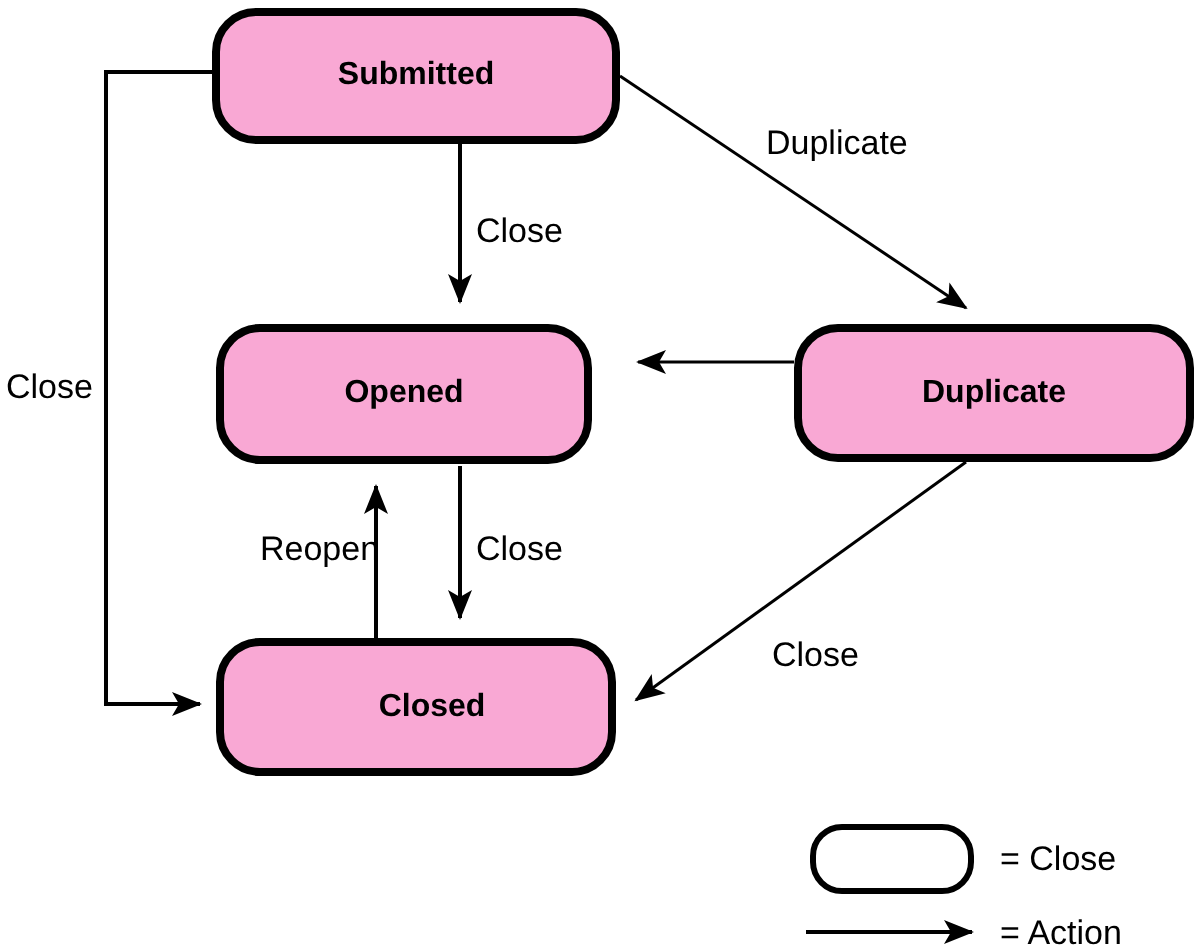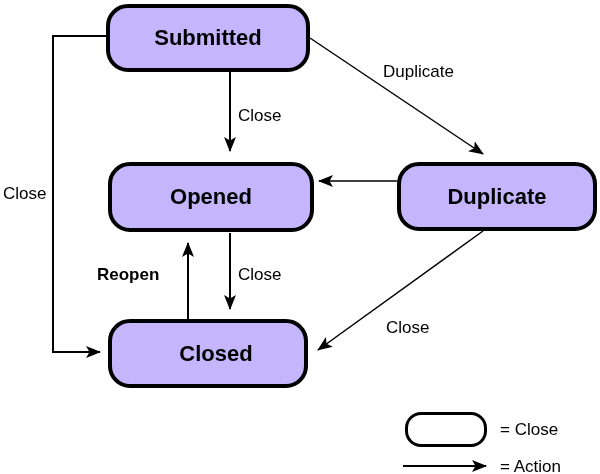--- a/index.html
+++ b/index.html
@@ -20,26 +20,26 @@
     left: 0;
     top: 0;
     width: 600px;
     height: 474px;
   }
   .state {
     position: absolute;
     box-sizing: border-box;
     border: 4px solid #000000;
     border-radius: 22px;
-    background: #c4b5fd;
+    background: #f9a8d4;
     display: flex;
     align-items: center;
     justify-content: center;
     font-weight: bold;
-    font-size: 22px;
+    font-size: 16px;
     color: #000000;
   }
   .action-label {
     position: absolute;
     font-size: 17px;
     color: #000000;
     line-height: 20px;
     white-space: nowrap;
   }
   .legend-shape {
@@ -76,41 +76,41 @@
 
     <line x1="483" y1="231" x2="318" y2="350" stroke="#000000" stroke-width="1.5" marker-end="url(#arrowhead)"></line>
 
     <line x1="403" y1="466" x2="486" y2="466" stroke="#000000" stroke-width="2" marker-end="url(#arrowhead)"></line>
   </svg>
 
   <div class="state" style="left:106px; top:4px; width:204px; height:68px;">
     <span>Submitted</span>
   </div>
 
-  <div class="state" style="left:108px; top:162px; width:206px; height:70px;">
+  <div class="state" style="left:108px; top:162px; width:188px; height:70px;">
     <span>Opened</span>
   </div>
 
   <div class="state" style="left:397px; top:162px; width:200px; height:69px;">
     <span>Duplicate</span>
   </div>
 
   <div class="state" style="left:108px; top:319px; width:200px; height:69px;padding-left:16px;">
     <span>Closed</span>
   </div>
 
   <div class="action-label" style="left:238px; top:106px;">Close</div>
 
   <div class="action-label" style="left:383px; top:62px;">Duplicate</div>
 
   <div class="action-label" style="left:3px; top:184px;">Close</div>
 
   <div class="action-label" style="left:238px; top:265px;">Close</div>
 
-  <div class="action-label" style="left:97px; top:265px;font-weight:bold;">Reopen</div>
+  <div class="action-label" style="left:130px; top:265px;">Reopen</div>
 
   <div class="action-label" style="left:386px; top:318px;">Close</div>
 
   <div class="legend-shape" style="left:405px; top:412px; width:82px; height:35px;"></div>
 
   <div class="action-label" style="left:500px; top:420px;">= Close</div>
 
   <div class="action-label" style="left:500px; top:457px;">= Action</div>
 
 </div>

